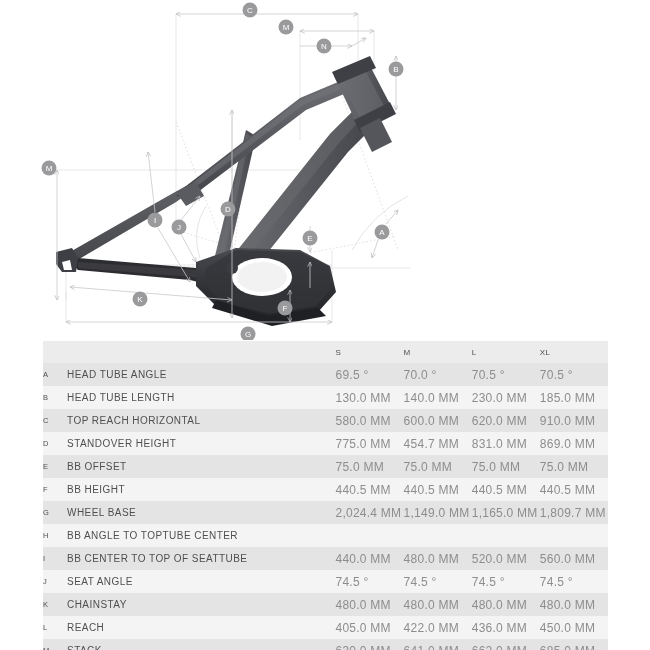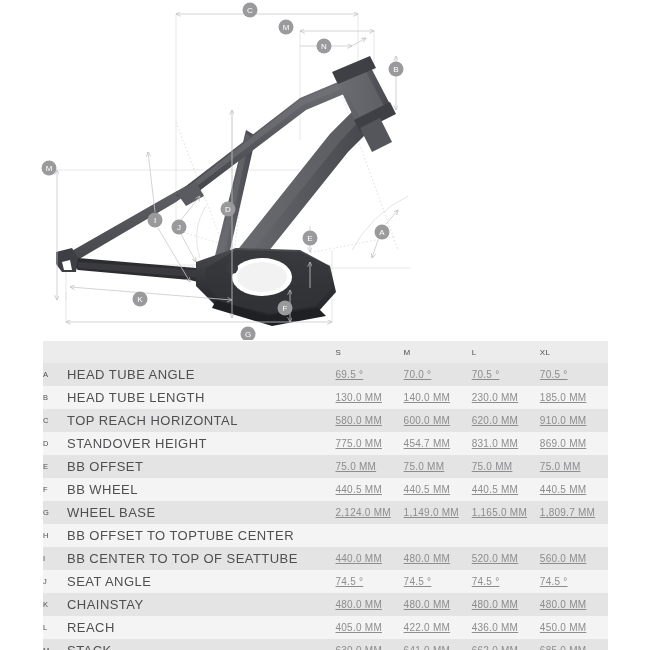--- a/index.html
+++ b/index.html
@@ -56,41 +56,40 @@
   tr.row-plain  { background: #f4f4f4; }
 
   .cell-key {
     font-size: 7.5px;
     font-weight: bold;
     color: #4f4f51;
     letter-spacing: 0.3px;
     padding-left: 8px;
   }
   .cell-label {
-    font-size: 13px;
+    font-size: 10px;
     font-weight: bold;
     color: #4f4f51;
     letter-spacing: 0.45px;
     padding-left: 24px;
     white-space: nowrap;
   }
   .cell-size-head {
     font-size: 8px;
     font-weight: bold;
     color: #4f4f51;
     letter-spacing: 0.4px;
     padding-left: 2px;
   }
   .cell-value {
-    font-size: 10px;
+    font-size: 12px;
     color: #8d8d8f;
     letter-spacing: 0.25px;
     padding-left: 2px;
     white-space: nowrap;
-    text-decoration: underline;
   }
 </style>
 </head>
 <body>
 
 <div id="geometry-diagram">
   <svg width="650" height="340" viewBox="0 0 650 340" xmlns="http://www.w3.org/2000/svg">
     <defs>
       <linearGradient id="tubeGrad" x1="0" y1="0" x2="0" y2="1">
         <stop offset="0%" stop-color="#6c6d72"></stop>
@@ -335,37 +334,37 @@
       <tr class="data-row row-shade">
         <td class="cell-key">E</td>
         <td class="cell-label">BB OFFSET</td>
         <td class="cell-value">75.0 MM</td>
         <td class="cell-value">75.0 MM</td>
         <td class="cell-value">75.0 MM</td>
         <td class="cell-value">75.0 MM</td>
       </tr>
       <tr class="data-row row-plain">
         <td class="cell-key">F</td>
-        <td class="cell-label">BB WHEEL</td>
+        <td class="cell-label">BB HEIGHT</td>
         <td class="cell-value">440.5 MM</td>
         <td class="cell-value">440.5 MM</td>
         <td class="cell-value">440.5 MM</td>
         <td class="cell-value">440.5 MM</td>
       </tr>
       <tr class="data-row row-shade">
         <td class="cell-key">G</td>
         <td class="cell-label">WHEEL BASE</td>
-        <td class="cell-value">2,124.0 MM</td>
+        <td class="cell-value">2,024.4 MM</td>
         <td class="cell-value">1,149.0 MM</td>
         <td class="cell-value">1,165.0 MM</td>
         <td class="cell-value">1,809.7 MM</td>
       </tr>
       <tr class="data-row row-plain">
         <td class="cell-key">H</td>
-        <td class="cell-label">BB OFFSET TO TOPTUBE CENTER</td>
+        <td class="cell-label">BB ANGLE TO TOPTUBE CENTER</td>
         <td class="cell-value"></td>
         <td class="cell-value"></td>
         <td class="cell-value"></td>
         <td class="cell-value"></td>
       </tr>
       <tr class="data-row row-shade">
         <td class="cell-key">I</td>
         <td class="cell-label">BB CENTER TO TOP OF SEATTUBE</td>
         <td class="cell-value">440.0 MM</td>
         <td class="cell-value">480.0 MM</td>

